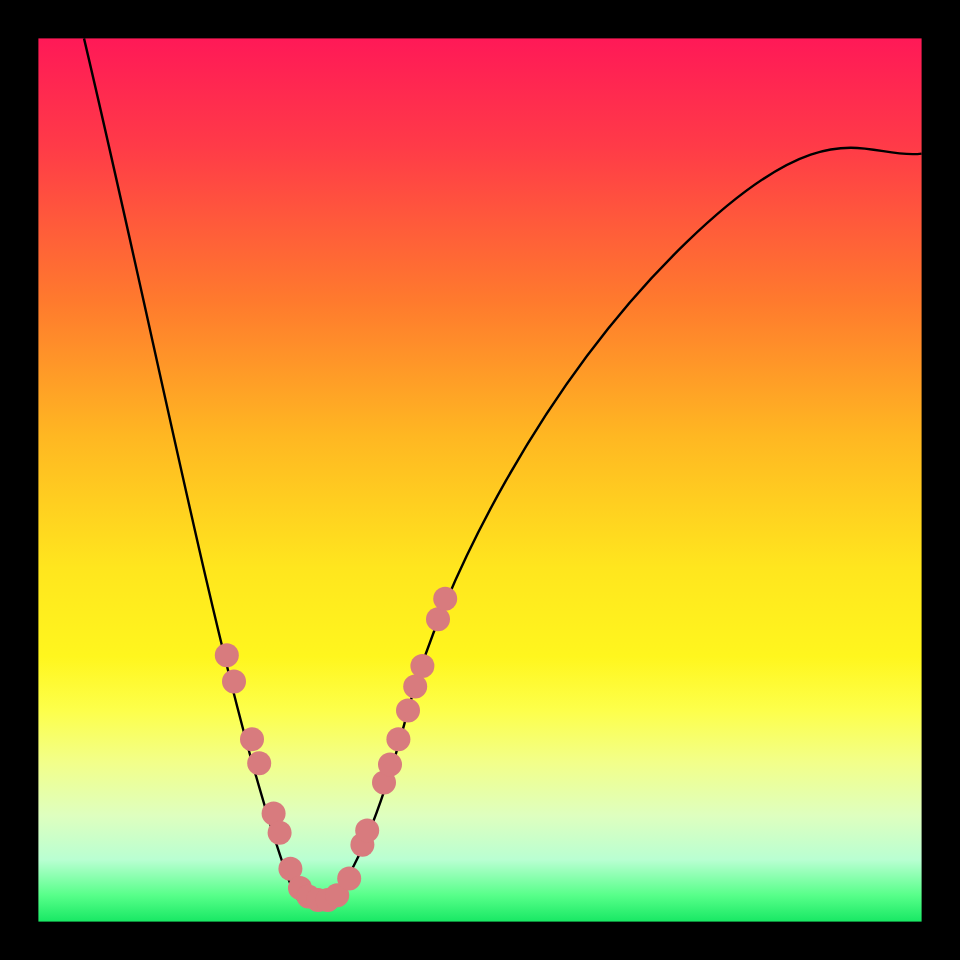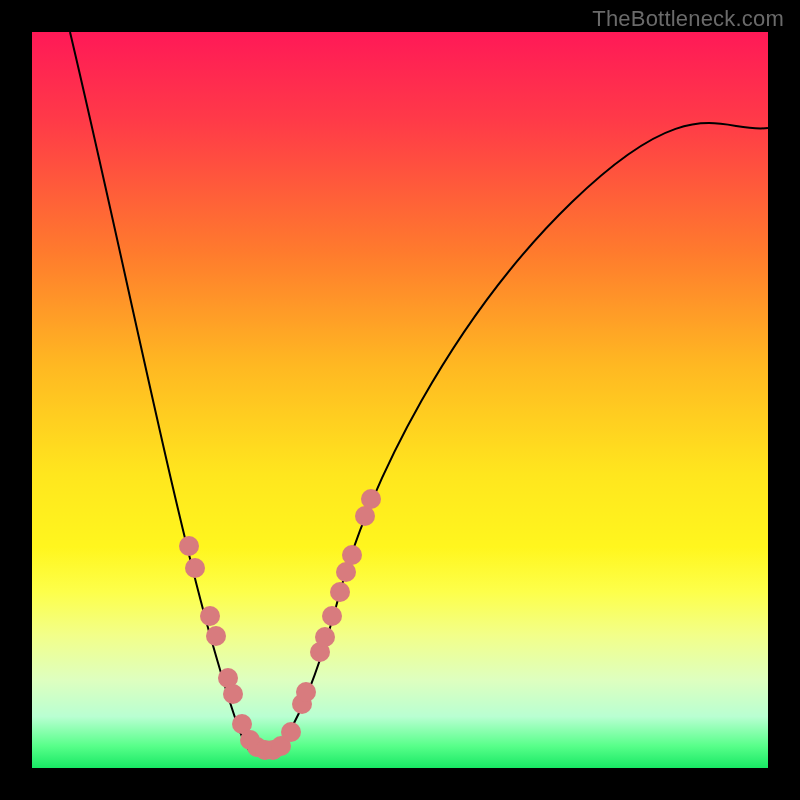--- a/index.html
+++ b/index.html
@@ -63,21 +63,20 @@
   .dot {
     fill: #d87b7e;
     stroke: none;
   }
 </style>
 </head>
 <body>
 
 <div class="frame">
 
-  <div class="watermark">TheBottleneck.com</div>
 
   <div class="plot-area">
     <svg class="curve" viewBox="0 0 736 736" preserveAspectRatio="none">
       <path class="curve-path" d="M 38 0 C 90 220, 140 470, 180 610 S 218 718, 234 720 C 252 722, 280 666, 308 560 S 420 286, 540 170 S 690 102, 736 96"></path>
       <g>
         <circle class="dot" cx="157" cy="514" r="10"></circle>
         <circle class="dot" cx="163" cy="536" r="10"></circle>
         <circle class="dot" cx="178" cy="584" r="10"></circle>
         <circle class="dot" cx="184" cy="604" r="10"></circle>
         <circle class="dot" cx="196" cy="646" r="10"></circle>

